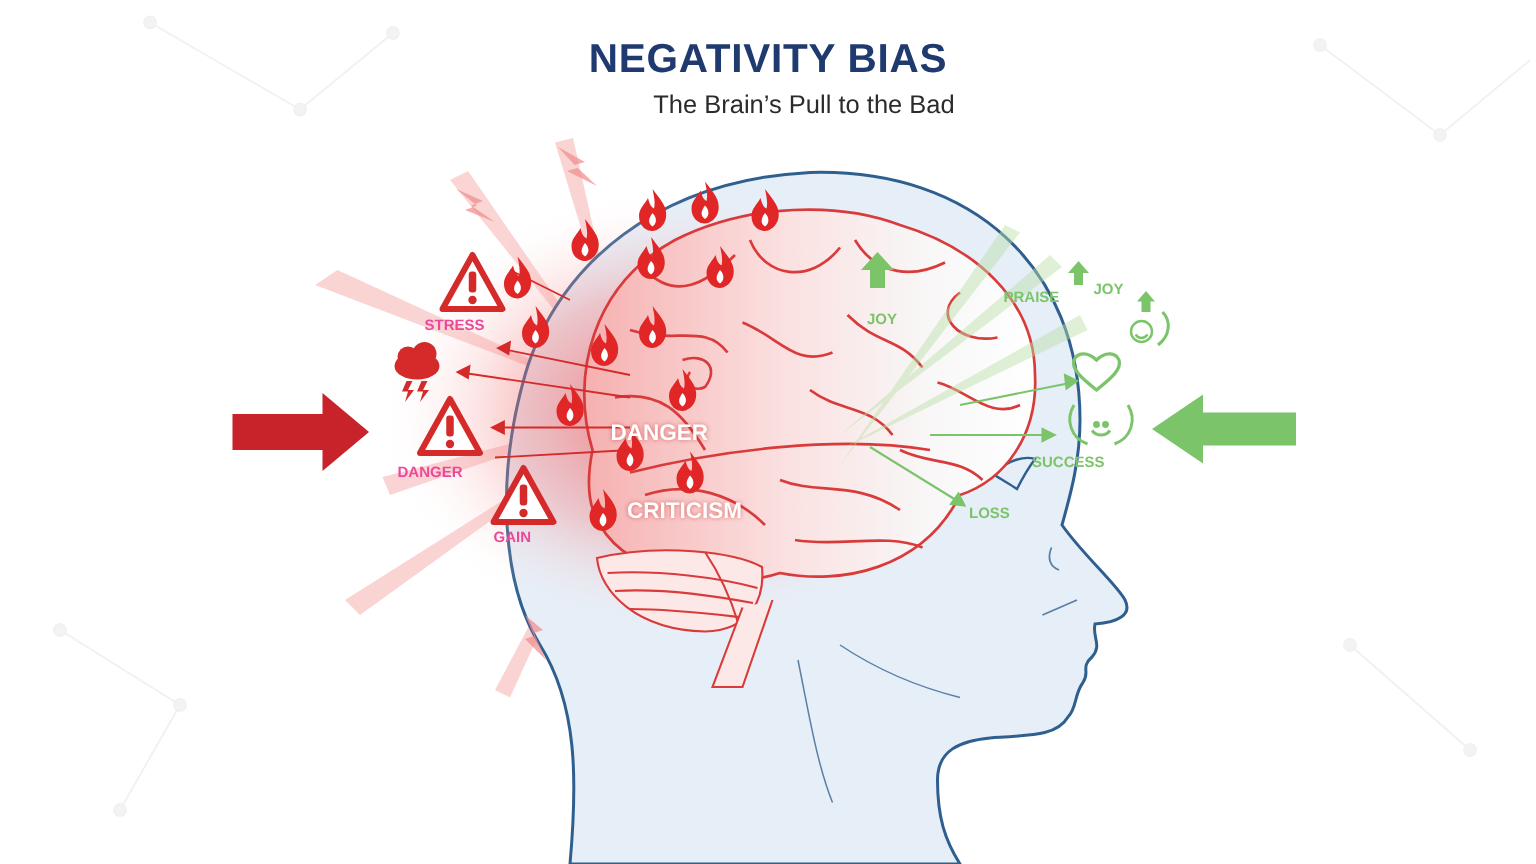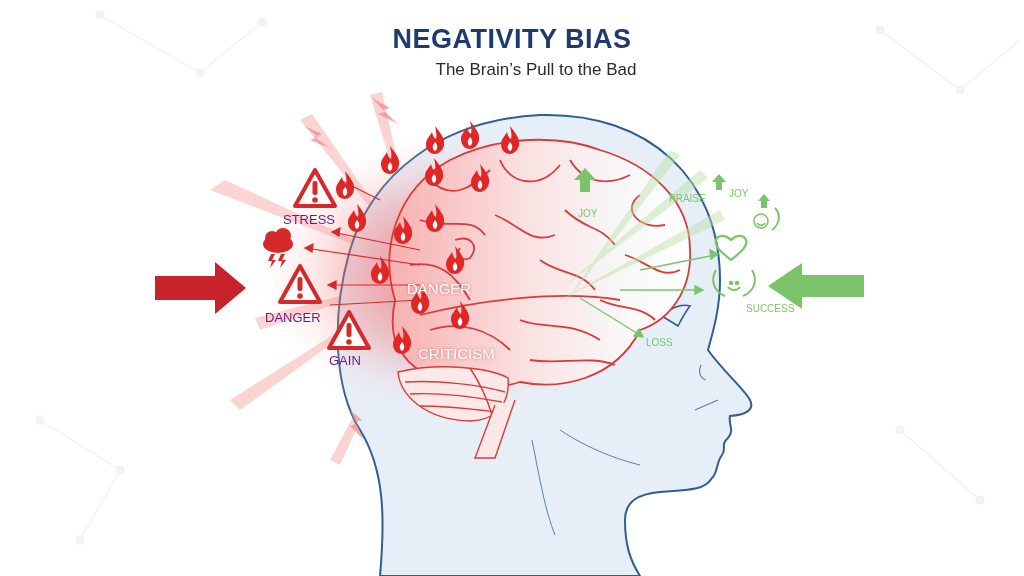--- a/index.html
+++ b/index.html
@@ -11,22 +11,22 @@
   }
   .stage { position: absolute; left: 0; top: 0; width: 836px; height: 576px; }
   .title {
     position: absolute; left: 0; width: 1024px; top: 24px; text-align: center;
     font-size: 27px; font-weight: bold; color: #1f3a6e; letter-spacing: 0.5px;
   }
   .subtitle {
     position: absolute; left: 0; width: 1024px; top: 60px; text-align: center;
     font-size: 17px; color: #2b2b2b; padding-left: 24px;
   }
-  .lbl { position: absolute; font-weight: normal; white-space: nowrap; }
-  .neg { color: #701a75; font-size: 13px; }
+  .lbl { position: absolute; font-weight: bold; white-space: nowrap; }
+  .neg { color: #ec4899; font-size: 10px; }
   .pos { color: #7cc46a; font-size: 10px; }
   .inner { color: #ffffff; font-size: 15px; text-shadow: 0 0 3px rgba(200,40,40,0.6); }
 </style>
 </head>
 <body>
 
 <div class="stage">
 
   <svg width="1024" height="576" viewBox="0 0 1024 576" style="position:absolute;left:0;top:0;">
     <defs>
@@ -225,21 +225,21 @@
   </svg>
 
   <div class="title">NEGATIVITY BIAS</div>
   <div class="subtitle">The Brain’s Pull to the Bad</div>
 
   <div class="lbl neg" style="left:283px;top:212px;">STRESS</div>
   <div class="lbl neg" style="left:265px;top:310px;">DANGER</div>
   <div class="lbl neg" style="left:329px;top:353px;">GAIN</div>
 
   <div class="lbl inner" style="left:407px;top:280px;">DANGER</div>
-  <div class="lbl inner" style="left:418px;top:345px;">CRITICISM</div>
+  <div class="lbl inner" style="left:418px;top:332px;">CRITICISM</div>
 
   <div class="lbl pos" style="left:578px;top:208px;">JOY</div>
   <div class="lbl pos" style="left:669px;top:193px;">PRAISE</div>
   <div class="lbl pos" style="left:729px;top:188px;">JOY</div>
-  <div class="lbl pos" style="left:746px;top:303px;">SUCCESS</div>
+  <div class="lbl pos" style="left:688px;top:303px;">SUCCESS</div>
   <div class="lbl pos" style="left:646px;top:337px;">LOSS</div>
 
 </div>
 
 </body></html>

